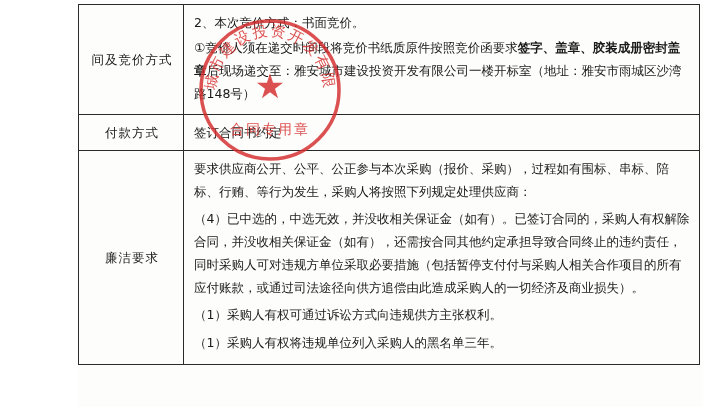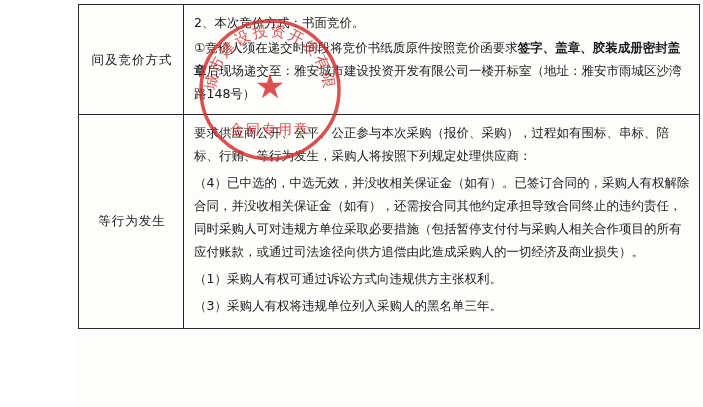--- a/index.html
+++ b/index.html
@@ -87,26 +87,30 @@
   <table class="doc">
     <tbody>
         <tr class="rowtop">
       <td class="label">间及竞价方式</td>
       <td class="body">
         <p class="para">2、本次竞价方式：书面竞价。</p>
         <p class="para"><span>①竞价人须在递交时间段将竞价书纸质原件按照竞价函要求</span><span class="bold">签字、盖章、胶装成册密封盖章</span><span>后现场递交至：雅安城市建设投资开发有限公司一楼开标室（地址：雅安市雨城区沙湾路148号）</span></p>
       </td>
     </tr>
     <tr>
-      <td class="label">等行为发生</td>
+      <td class="label">付款方式</td>
+      <td class="body">签订合同书约定</td>
+    </tr>
+    <tr>
+      <td class="label">廉洁要求</td>
       <td class="body">
         <p class="clause">要求供应商公开、公平、公正参与本次采购（报价、采购），过程如有围标、串标、陪标、行贿、等行为发生，采购人将按照下列规定处理供应商：</p>
         <p class="clause">（4）已中选的，中选无效，并没收相关保证金（如有）。已签订合同的，采购人有权解除合同，并没收相关保证金（如有），还需按合同其他约定承担导致合同终止的违约责任，同时采购人可对违规方单位采取必要措施（包括暂停支付付与采购人相关合作项目的所有应付账款，或通过司法途径向供方追偿由此造成采购人的一切经济及商业损失）。</p>
         <p class="clause">（1）采购人有权可通过诉讼方式向违规供方主张权利。</p>
-        <p class="clause">（3）采购人有权将违规单位列入采购人的黑名单三年。</p>
+        <p class="clause">（1）采购人有权将违规单位列入采购人的黑名单三年。</p>
       </td>
     </tr>
   </tbody>
     </table>
 
   <div class="seal">
     <svg width="148" height="148" viewBox="0 0 148 148" aria-hidden="true">
       <defs>
         <path id="sealArc" d="M 20,74 A 54,54 0 1 1 128,74"></path>
       </defs>

